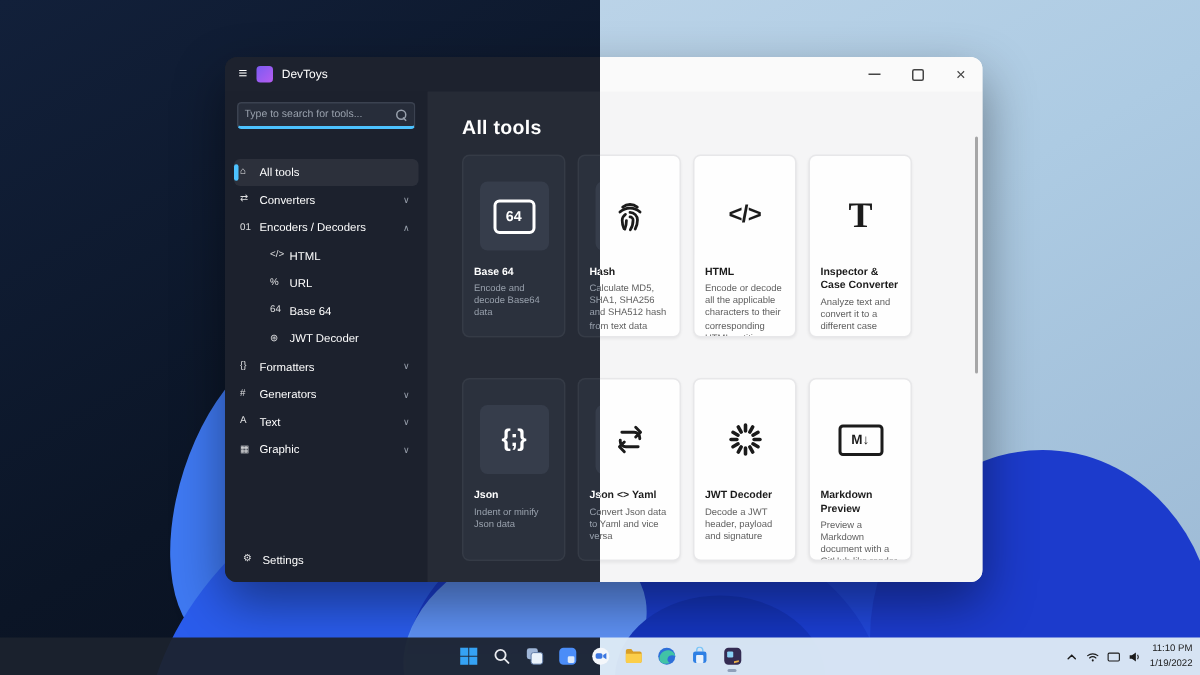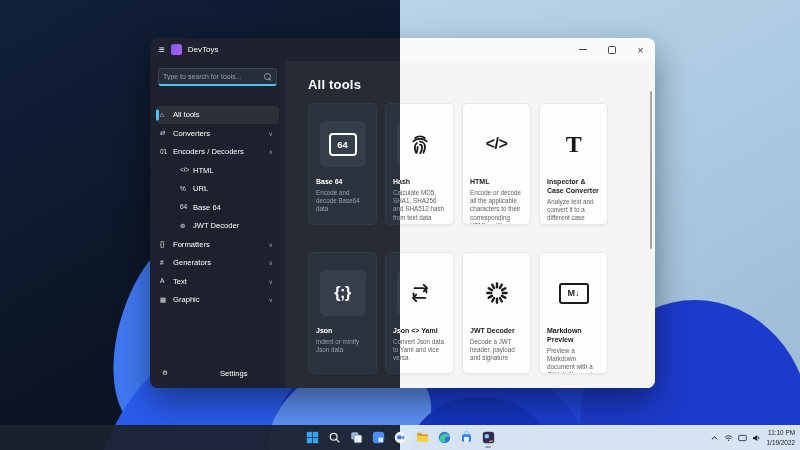--- a/index.html
+++ b/index.html
@@ -71,21 +71,21 @@
   .nav-item{display:flex;align-items:center;height:17.5px;margin:0 6px 1px;padding:0 4px;
             border-radius:4px;position:relative;color:var(--tx);}
   .nav-item.child{padding-left:24px;}
   .nav-item.selected{background:var(--sel-bg);}
   .pill{display:none;position:absolute;left:0;top:50%;transform:translateY(-50%);
         width:3px;height:11px;border-radius:2px;background:var(--accent);}
   .selected .pill{display:block;}
   .nav-ico{width:13px;flex:0 0 auto;font-size:6.5px;color:var(--tx);opacity:.85;line-height:1;}
   .nav-lbl{flex:1;font-size:7.6px;white-space:nowrap;overflow:hidden;}
   .nav-chev{font-size:6px;color:var(--tx2);margin-right:2px;}
-  .settings{position:absolute;left:2px;right:2px;bottom:6px;margin:0 6px;gap:45px;}
+  .settings{position:absolute;left:2px;right:2px;bottom:6px;margin:0 6px;}
 
   
   .main{position:relative;flex:1;background:var(--main-bg);padding:16px 0 0 23px;min-width:0;}
   .main-title{font-size:13px;font-weight:700;color:var(--tx);letter-spacing:.2px;}
   .grid{margin-top:11px;display:grid;grid-template-columns:repeat(4,69px);
         column-gap:8px;row-gap:27px;}
   .card{height:122px;background:var(--card-bg);border:1px solid var(--card-bd);
         border-radius:5px;padding:7px;box-sizing:border-box;overflow:hidden;
         box-shadow:var(--card-sh);}
   .tile{width:46px;height:46px;margin:10px auto 0;border-radius:5px;background:var(--tile-bg);

